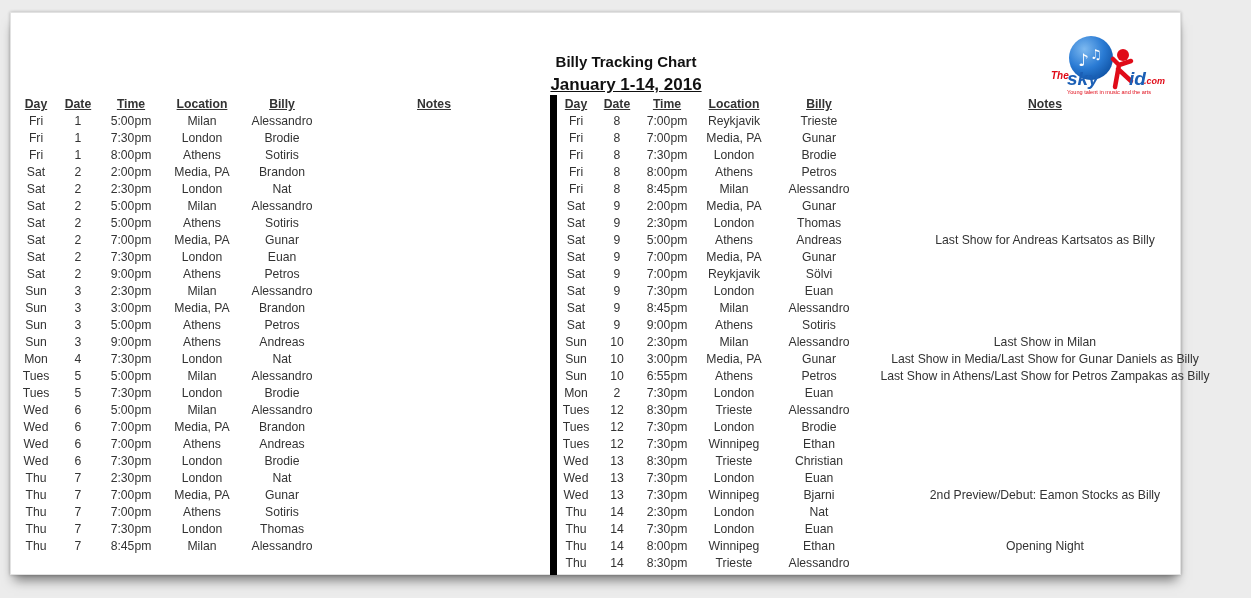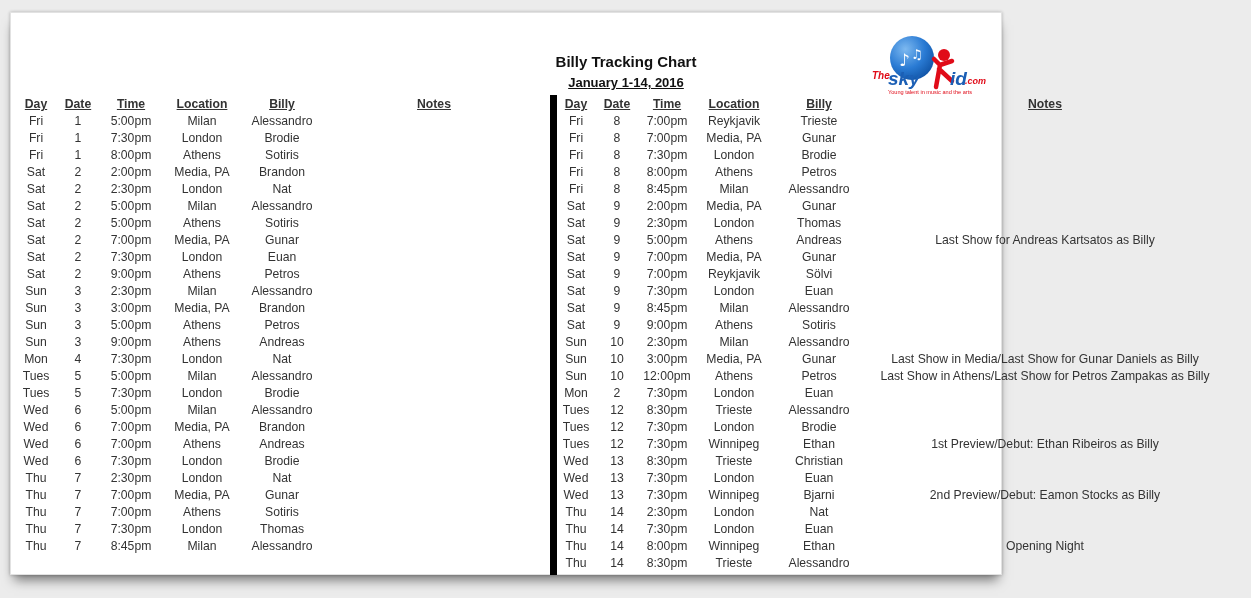--- a/index.html
+++ b/index.html
@@ -1,25 +1,25 @@
 <!DOCTYPE html>
 <html><head>
 <meta charset="utf-8">
 <style>
   * { margin:0; padding:0; box-sizing:border-box; }
   html,body { width:1251px; height:598px; background:#ececec; overflow:hidden;
               font-family:"Liberation Sans", sans-serif; }
-  .page { position:absolute; left:10px; top:12px; width:992px; height:563px;
+  .page { position:absolute; left:10px; top:12px; width:1171px; height:563px;
           background:#ffffff;
           box-shadow:0 0 3px rgba(0,0,0,0.25), 0 9px 11px -4px rgba(0,0,0,0.5);
           border:1px solid #e2e2e2; }
   .title { position:absolute; top:40px; left:0; width:1230px; text-align:center;
            font-size:15px; font-weight:bold; color:#111; }
   .subtitle { position:absolute; top:62px; left:0; width:1230px; text-align:center;
-              font-size:13px; font-weight:bold; color:#111;
+              font-size:17px; font-weight:bold; color:#111;
               text-decoration:underline; }
   .tbl { position:absolute; top:83px; }
   .tbl-left  { left:8px;  width:530px; }
   .tbl-right { left:547px; width:668px; }
   .row { display:flex; height:17px; line-height:17px; white-space:nowrap; }
   .hrow { font-weight:bold; font-size:12.5px; color:#000; }
   .hrow .c { text-decoration:underline; }
   .c { display:block; text-align:center; font-size:12.2px; color:#333;
        overflow:visible; }
   .tbl-left  .c0{width:34px}  .tbl-left  .c1{width:50px} .tbl-left  .c2{width:56px}
@@ -399,33 +399,34 @@
           <span class="c c3">Athens</span>
           <span class="c c4">Sotiris</span>
           <span class="c c5"></span>
         </div>
         <div class="row">
           <span class="c c0">Sun</span>
           <span class="c c1">10</span>
           <span class="c c2">2:30pm</span>
           <span class="c c3">Milan</span>
           <span class="c c4">Alessandro</span>
+          <span class="c c5">Last Show in Milan</span>
         </div>
         <div class="row">
           <span class="c c0">Sun</span>
           <span class="c c1">10</span>
           <span class="c c2">3:00pm</span>
           <span class="c c3">Media, PA</span>
           <span class="c c4">Gunar</span>
           <span class="c c5">Last Show in Media/Last Show for Gunar Daniels as Billy</span>
         </div>
         <div class="row">
           <span class="c c0">Sun</span>
           <span class="c c1">10</span>
-          <span class="c c2">12:00pm</span>
+          <span class="c c2">6:55pm</span>
           <span class="c c3">Athens</span>
           <span class="c c4">Petros</span>
           <span class="c c5">Last Show in Athens/Last Show for Petros Zampakas as Billy</span>
         </div>
         <div class="row">
           <span class="c c0">Mon</span>
           <span class="c c1">2</span>
           <span class="c c2">7:30pm</span>
           <span class="c c3">London</span>
           <span class="c c4">Euan</span>
@@ -446,21 +447,20 @@
           <span class="c c3">London</span>
           <span class="c c4">Brodie</span>
           <span class="c c5"></span>
         </div>
         <div class="row">
           <span class="c c0">Tues</span>
           <span class="c c1">12</span>
           <span class="c c2">7:30pm</span>
           <span class="c c3">Winnipeg</span>
           <span class="c c4">Ethan</span>
-          <span class="c c5">1st Preview/Debut: Ethan Ribeiros as Billy</span>
         </div>
         <div class="row">
           <span class="c c0">Wed</span>
           <span class="c c1">13</span>
           <span class="c c2">8:30pm</span>
           <span class="c c3">Trieste</span>
           <span class="c c4">Christian</span>
           <span class="c c5"></span>
         </div>
         <div class="row">

